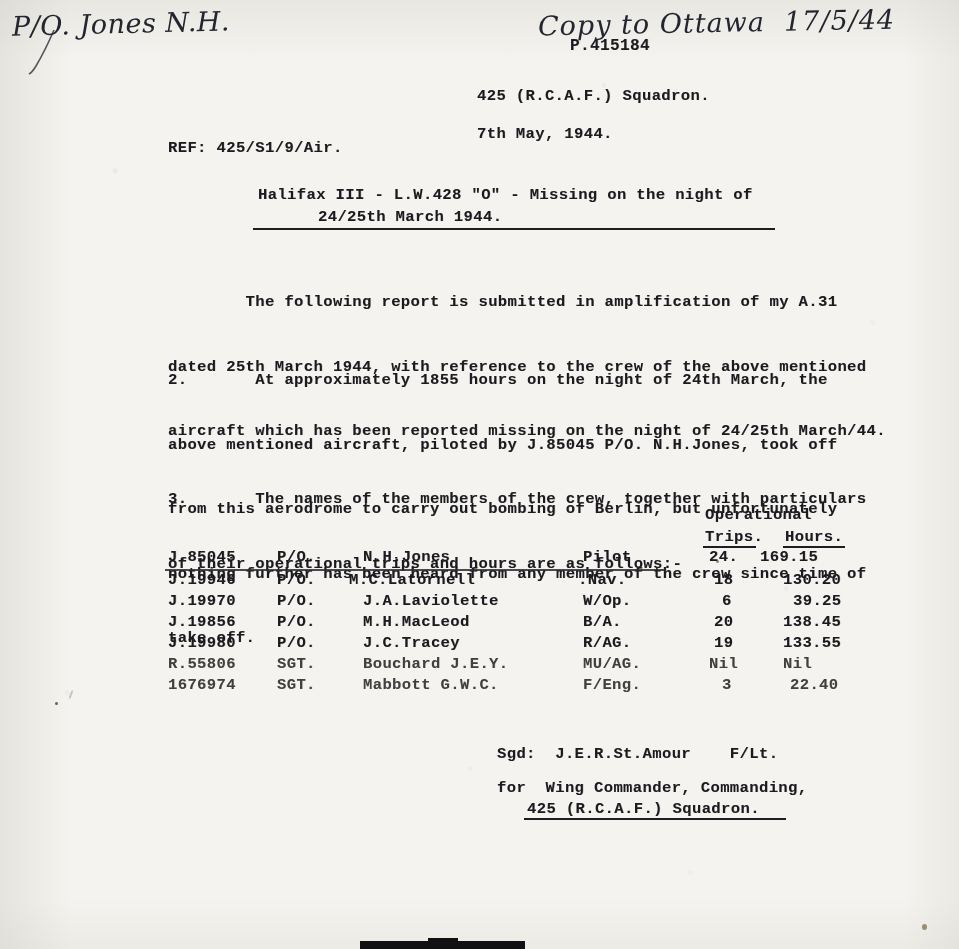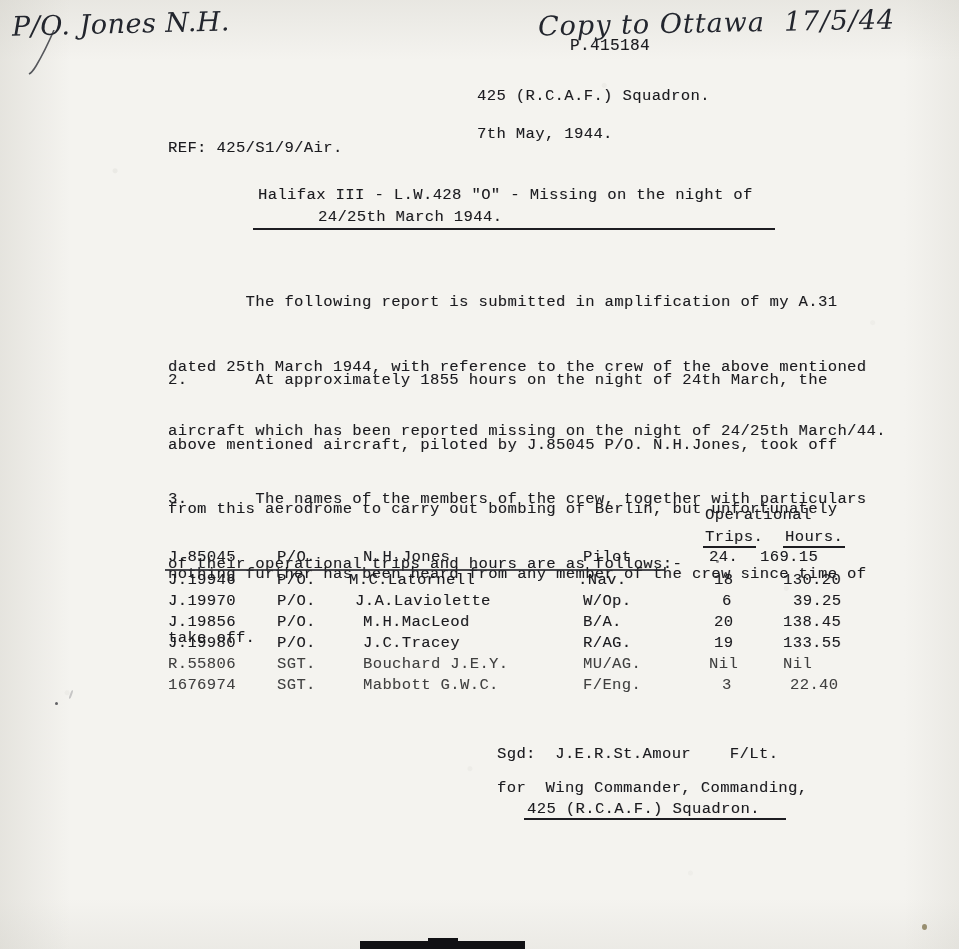--- a/index.html
+++ b/index.html
@@ -48,21 +48,21 @@
   }
 
   .abs { position: absolute; }
 
   
   .tw {
     font-family: "Liberation Mono", "DejaVu Sans Mono", monospace;
     font-size: 15.5px;
     line-height: 21.5px;
     letter-spacing: 0.4px;
-    font-weight: 400;
+    font-weight: 700;
     color: #1b1b1f;
     white-space: pre;
     z-index: 4;
     text-shadow: 0.4px 0.3px 0 rgba(40,40,45,0.30);
   }
   .tw.lighter { color: #404040; text-shadow: 0.3px 0.3px 0 rgba(60,60,65,0.22); }
 
   
   .hand {
     font-family: "DejaVu Serif", "Liberation Serif", serif;
@@ -168,21 +168,21 @@
       <span class="abs tw" style="left:277px; top:0;">P/O.</span>
       <span class="abs tw" style="left:349px; top:0;">M.C.Latornell</span>
       <span class="abs tw" style="left:578px; top:0;">.Nav.</span>
       <span class="abs tw" style="left:714px; top:0;">18</span>
       <span class="abs tw" style="left:783px; top:0;">130.20</span>
     </div>
 
     <div class="abs" style="left:0; top:591px;">
       <span class="abs tw" style="left:168px; top:0;">J.19970</span>
       <span class="abs tw" style="left:277px; top:0;">P/O.</span>
-      <span class="abs tw" style="left:355px; top:0;text-align:center;">J.A.Laviolette</span>
+      <span class="abs tw" style="left:363px; top:0;text-align:center;">J.A.Laviolette</span>
       <span class="abs tw" style="left:583px; top:0;text-align:right;">W/Op.</span>
       <span class="abs tw" style="left:722px; top:0;">6</span>
       <span class="abs tw" style="left:793px; top:0;">39.25</span>
     </div>
 
     <div class="abs" style="left:0; top:612px;">
       <span class="abs tw" style="left:168px; top:0;">J.19856</span>
       <span class="abs tw" style="left:277px; top:0;">P/O.</span>
       <span class="abs tw" style="left:363px; top:0;">M.H.MacLeod</span>
       <span class="abs tw" style="left:583px; top:0;">B/A.</span>

